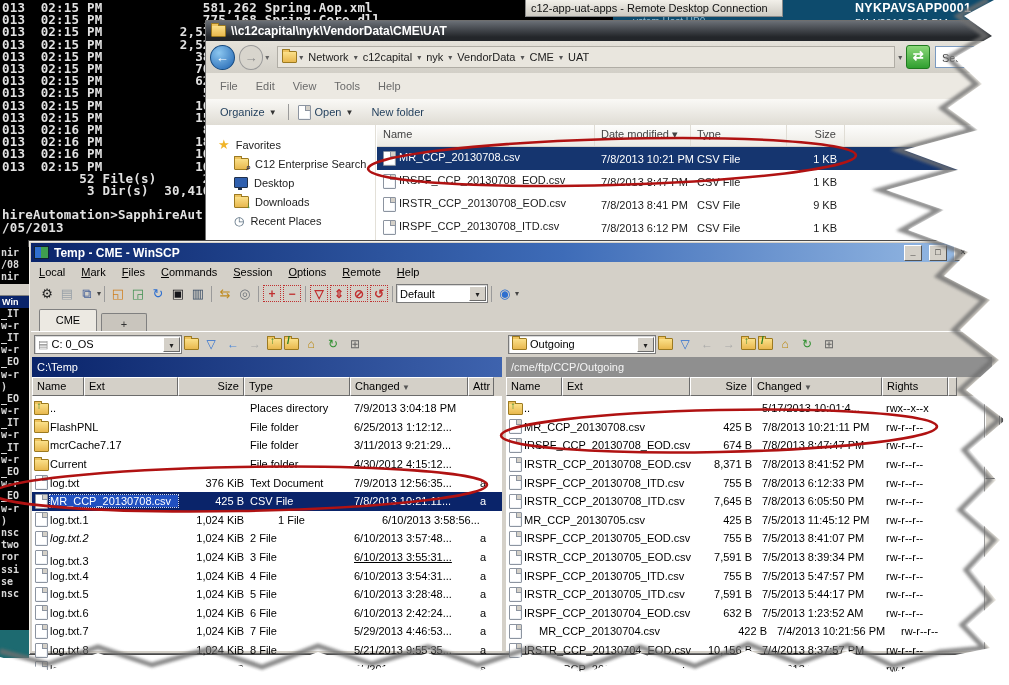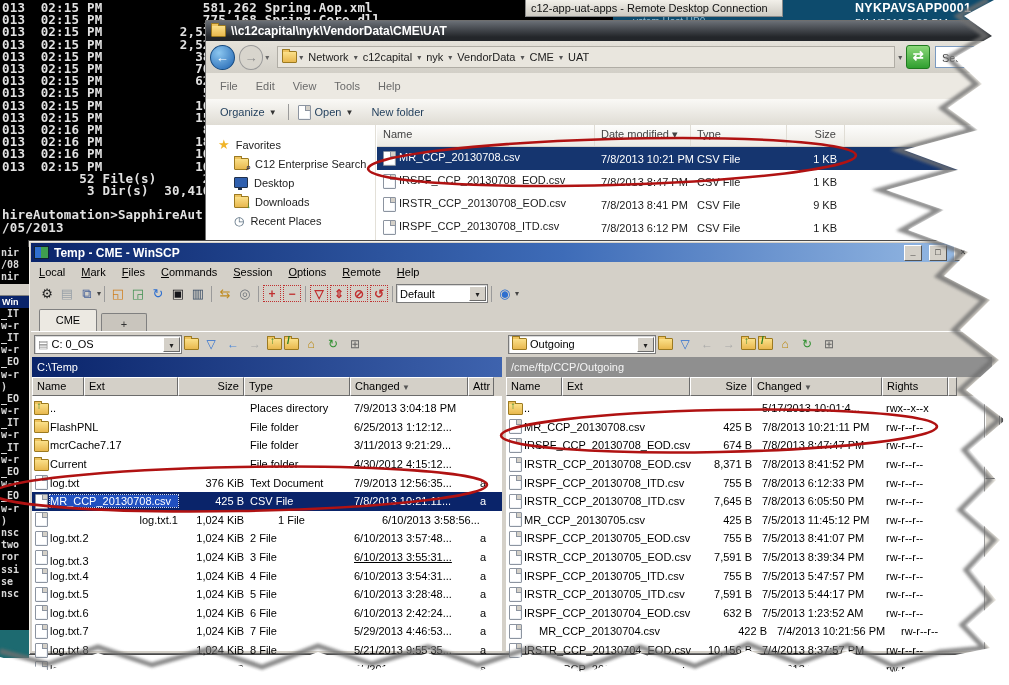--- a/index.html
+++ b/index.html
@@ -399,30 +399,30 @@
             <span class="ic"><span class="fi"></span></span>
             <span class="cell nm" style="width: 128px;">MR_CCP_20130708.csv</span>
             <span class="cell r" style="width: 66px;">425 B</span>
             <span class="cell" style="width: 6px;"></span>
             <span class="cell" style="width: 104px;">CSV File</span>
             <span class="cell" style="width: 116px;">7/8/2013 10:21:11...</span>
             <span class="cell" style="width: 26px; text-align: center;">a</span>
           </div>
           <div class="prow">
             <span class="ic"><span class="fi"></span></span>
-            <span class="cell nm" style="width: 128px; text-align: right;">log.txt.1</span>
+            <span class="cell nm" style="width: 128px;">log.txt.1</span>
             <span class="cell r" style="width: 66px;">1,024 KiB</span>
             <span class="cell" style="width: 6px;"></span>
             <span class="cell" style="width: 104px; margin-left: 28px;">1 File</span>
             <span class="cell" style="width: 116px;">6/10/2013 3:58:56...</span>
             <span class="cell" style="width: 26px; text-align: center;">a</span>
           </div>
           <div class="prow">
             <span class="ic"><span class="fi"></span></span>
-            <span class="cell nm" style="width: 128px;">log.txt.2</span>
+            <span class="cell nm" style="width: 128px; font-style: italic;">log.txt.2</span>
             <span class="cell r" style="width: 66px;">1,024 KiB</span>
             <span class="cell" style="width: 6px;"></span>
             <span class="cell" style="width: 104px;">2 File</span>
             <span class="cell" style="width: 116px;">6/10/2013 3:57:48...</span>
             <span class="cell" style="width: 26px; text-align: center;">a</span>
           </div>
           <div class="prow">
             <span class="ic"><span class="fi"></span></span>
             <span class="cell nm" style="width: 128px; margin-top: 7px;">log.txt.3</span>
             <span class="cell r" style="width: 66px;">1,024 KiB</span>

